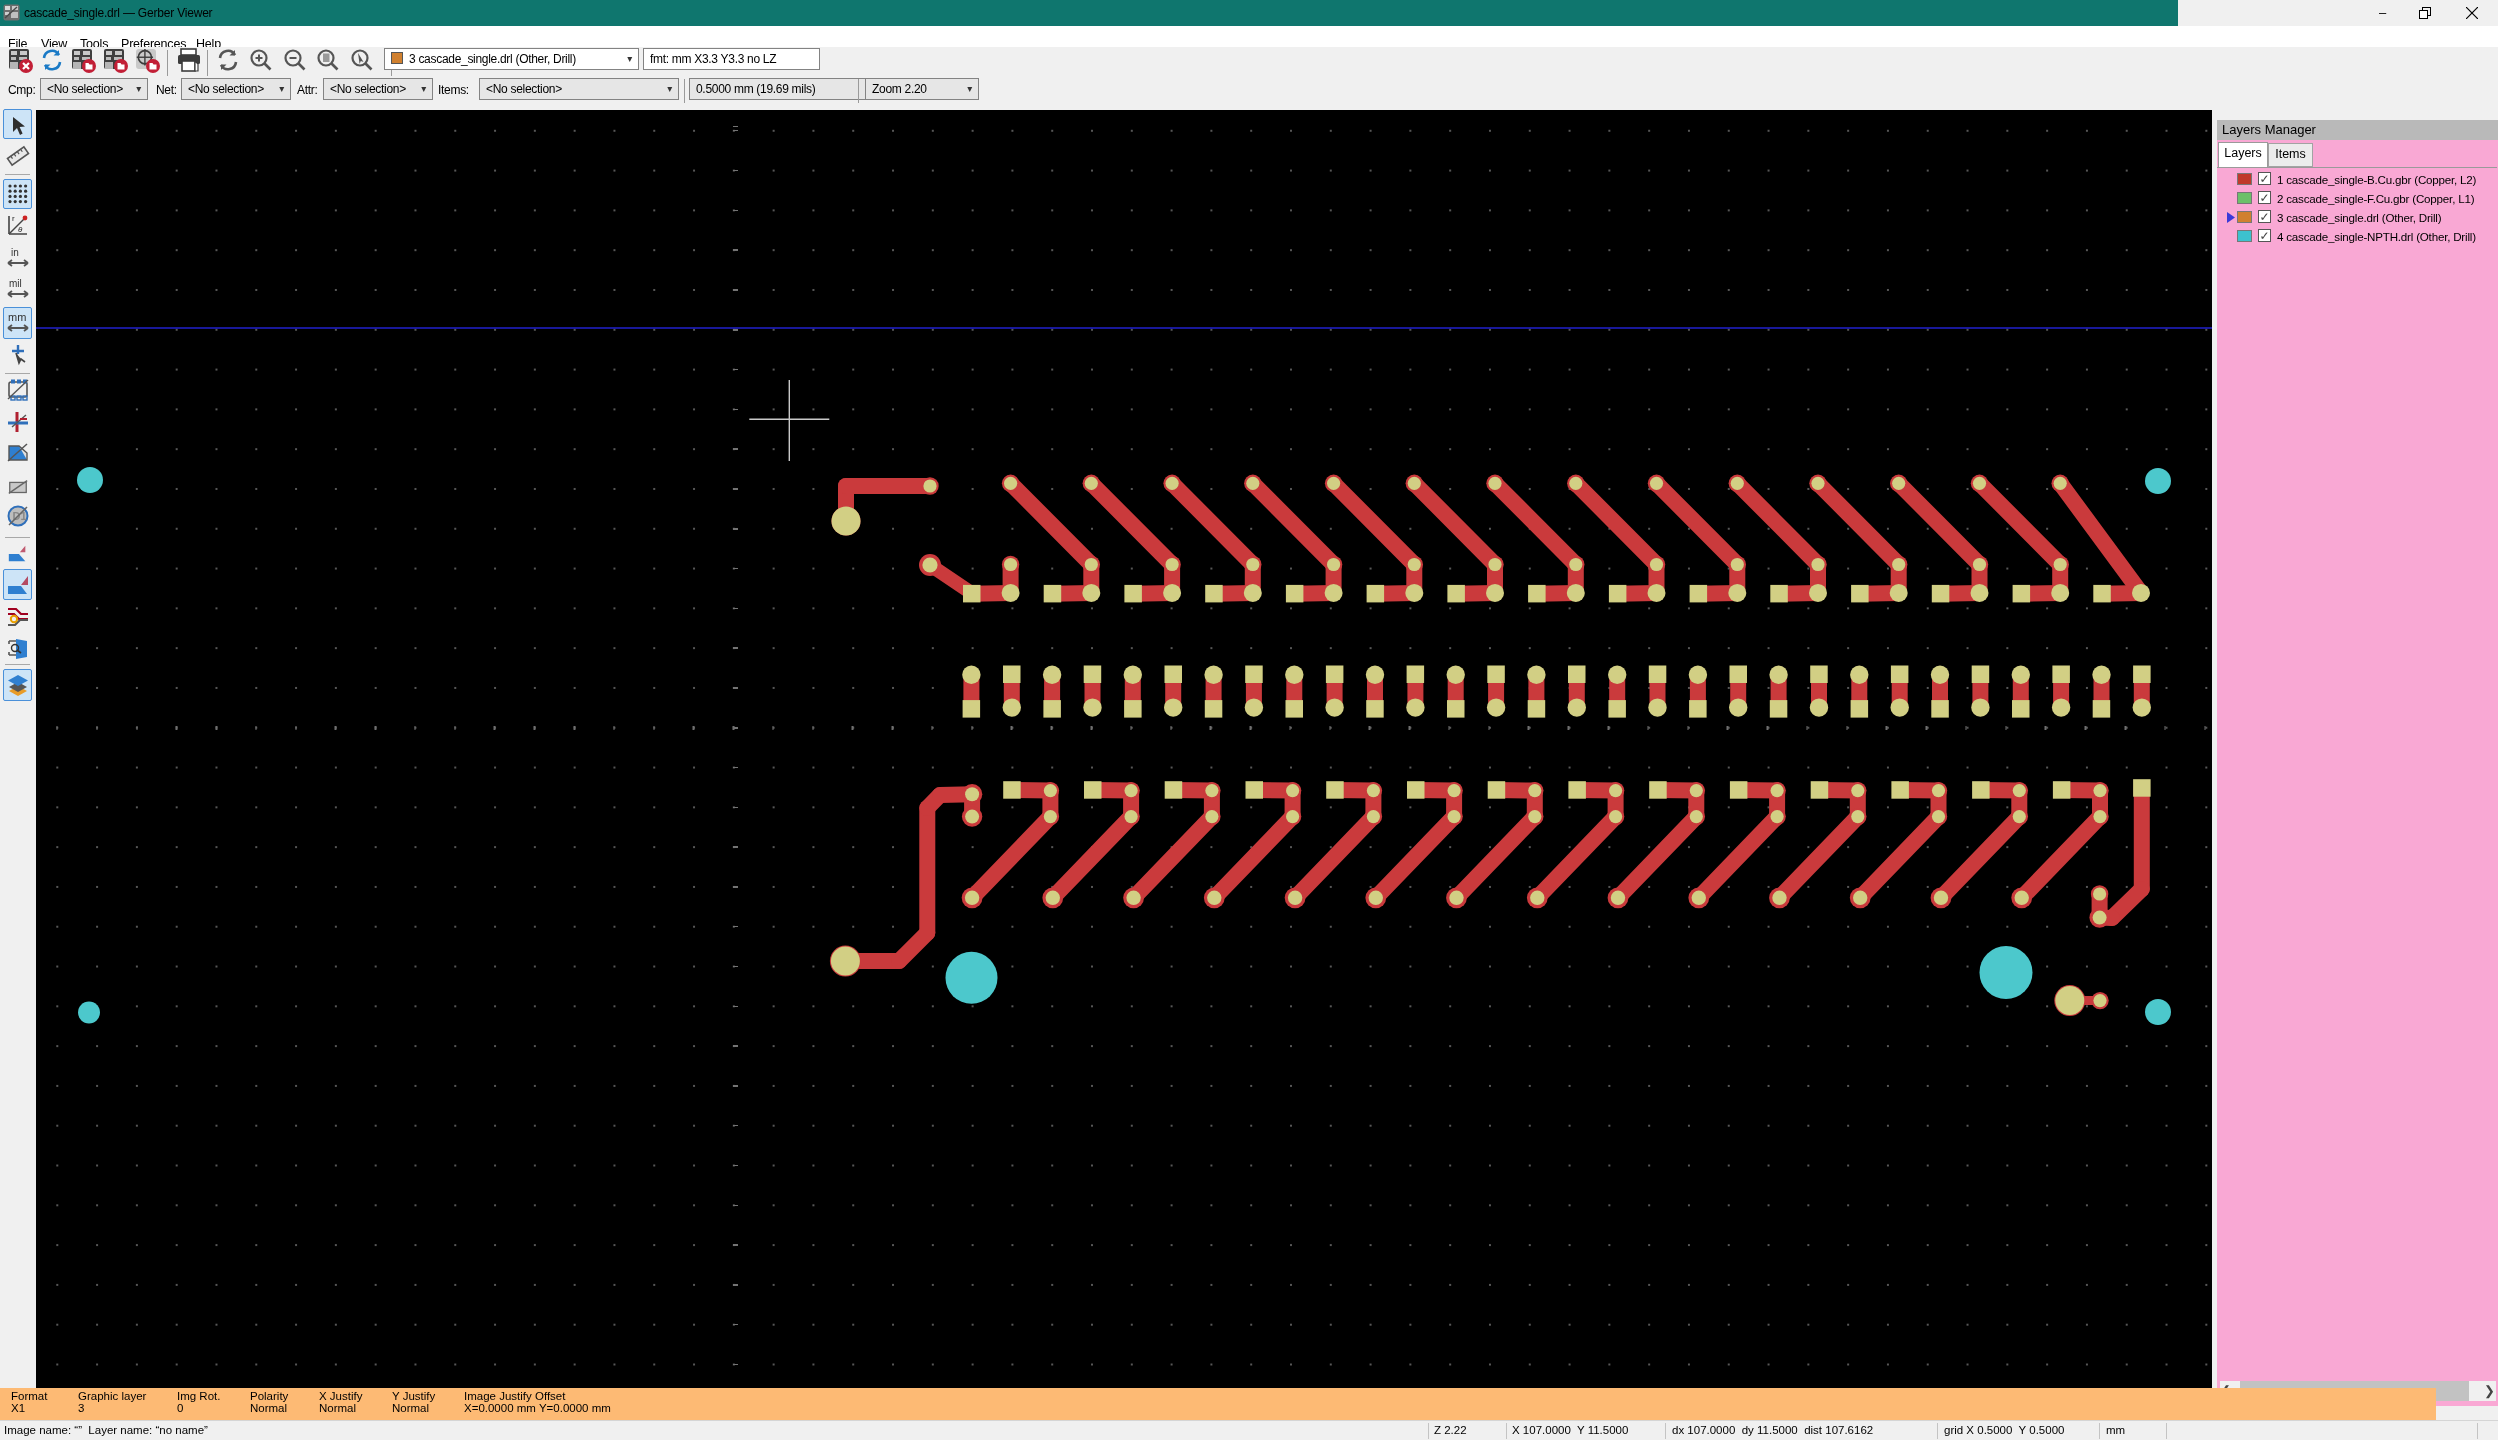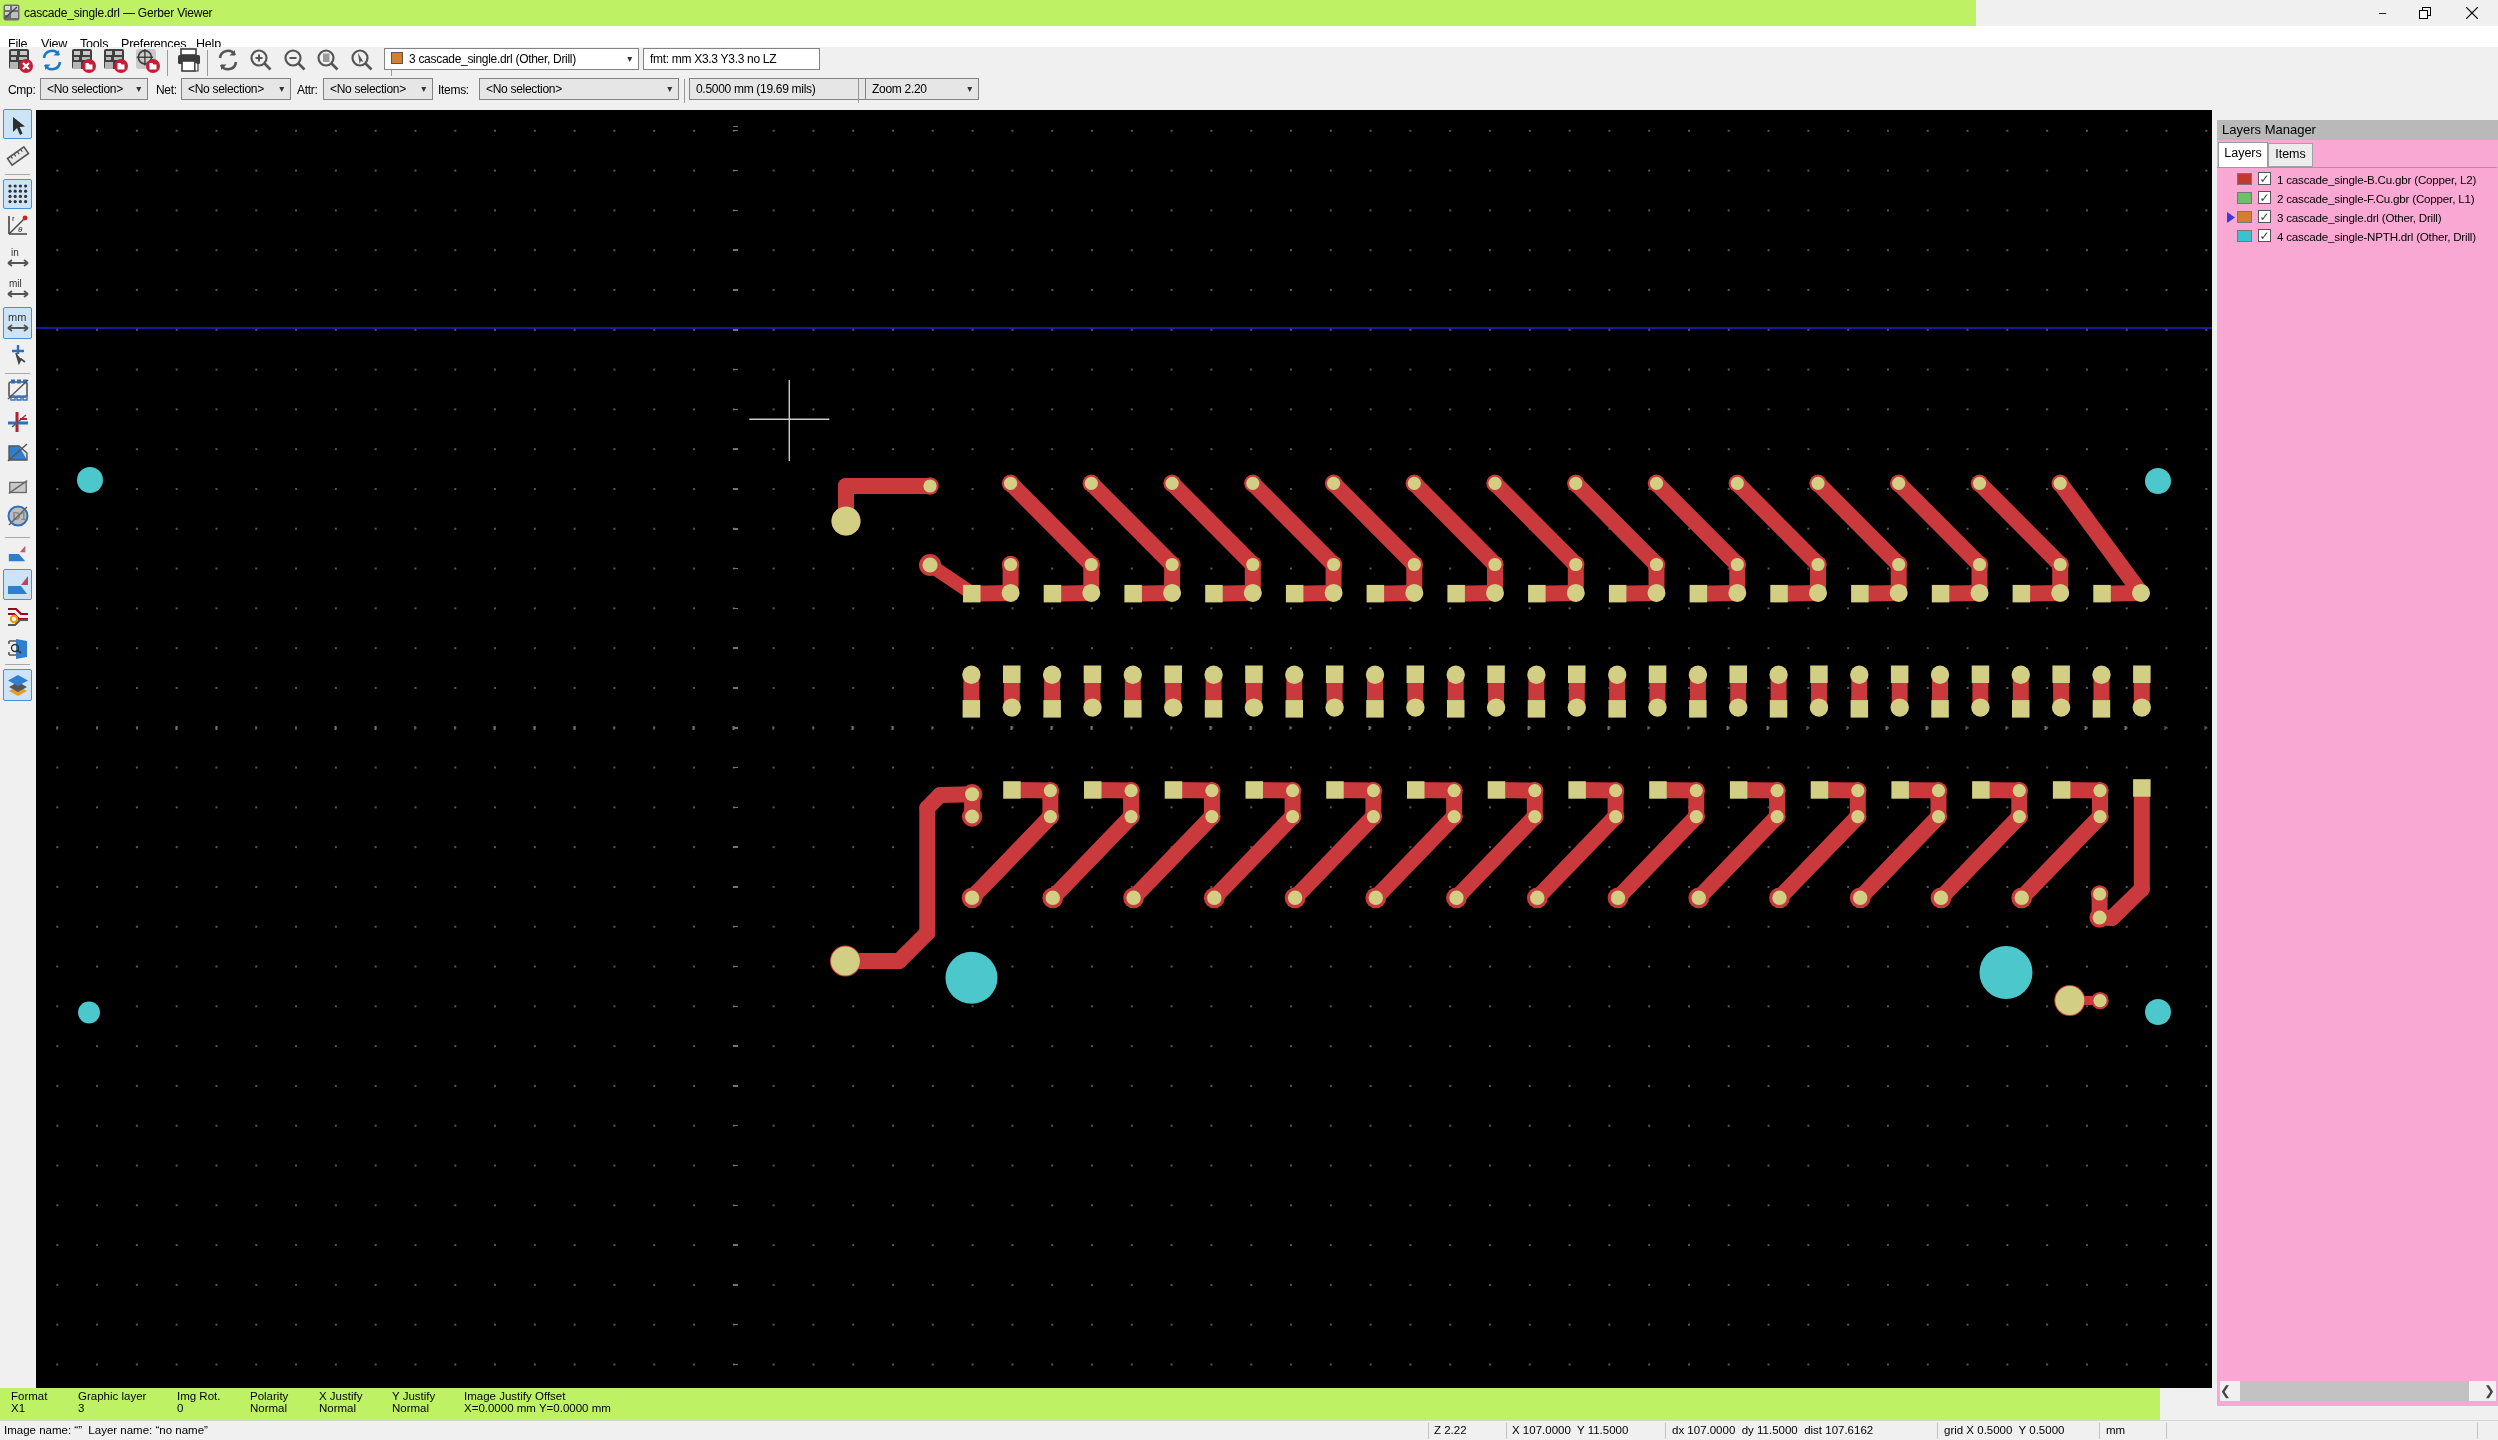--- a/index.html
+++ b/index.html
@@ -1,16 +1,16 @@
 <!DOCTYPE html>
 <html><head><meta charset="utf-8"><style>
 *{margin:0;padding:0;box-sizing:border-box}
 html,body{width:2498px;height:1440px;overflow:hidden;font-family:"Liberation Sans",sans-serif;background:#f0f0f0}
 .abs{position:absolute}
-#titlebar{left:0;top:0;width:1976px;height:26px;background:#bef264}
+#titlebar{left:0;top:0;width:2178px;height:26px;background:#0f766e}
 #title-text{left:24px;top:6px;font-size:12px;color:#000;letter-spacing:-0.2px}
 #menubar{left:0;top:26px;width:2498px;height:21px;background:#fff;font-size:12.5px;color:#000;letter-spacing:-0.2px}
 .menu{position:absolute;top:11px}
 #toolbars{left:0;top:47px;width:2498px;height:58px;background:#f0f0f0}
 .sepv{position:absolute;width:1px;background:#9a9a9a}
 .combo{position:absolute;height:22px;background:#e6e6e6;border:1px solid #838383;font-size:12px;color:#000;line-height:20px;padding-left:6px;white-space:nowrap;letter-spacing:-0.3px}
 .combo .chev{position:absolute;right:6px;top:0px;font-size:10px;color:#333}
 .lab{position:absolute;font-size:12px;color:#000;letter-spacing:-0.3px}
 #lefttb{left:0;top:105px;width:36px;height:1283px;background:#f0f0f0}
 .tbtn{position:absolute;left:3px;width:29px;border-radius:2px}
@@ -25,21 +25,21 @@
 #axisrow{left:36px;top:726px;width:2176px;height:4px;
  background-image:repeating-linear-gradient(to right,#6f6f6f 0 1.5px,transparent 1.5px 39.77px);
  background-position:20.5px 0;background-color:transparent}
 #rpanel{left:2217px;top:120px;width:332px;height:1286px;background:#f9a8d4}
 #lmtitle{left:0;top:0;width:281px;height:20px;background:#b9b9b9;font-size:13px;color:#000;padding:2px 0 0 5px}
 .tab{position:absolute;font-size:12.5px;padding-top:3px;text-align:center}
 .lrow{position:absolute;left:0;width:280px;height:19px}
 .sw{position:absolute;left:20px;top:3px;width:15px;height:12px;border:1px solid #777}
 .cb{position:absolute;left:41px;top:2px;width:13px;height:13px;border:1px solid #555;background:#fff;font-size:12px;line-height:13px;text-align:center;color:#444}
 .ltxt{position:absolute;left:60px;top:3px;font-size:11.6px;letter-spacing:-0.2px;color:#000;white-space:nowrap}
-#statpan{left:0;top:1388px;width:2160px;height:32px;background:#bef264;font-size:11.5px;color:#000}
+#statpan{left:0;top:1388px;width:2436px;height:32px;background:#fdba74;font-size:11.5px;color:#000}
 #statbar{left:0;top:1420px;width:2498px;height:20px;background:#f0f0f0;border-top:1px solid #d5d5d5;font-size:11.5px;color:#000}
 .scell{position:absolute;top:3px;white-space:nowrap}
 .ssep{position:absolute;top:2px;height:16px;width:1px;background:#c4c4c4}
 .wbtn{position:absolute;top:0;width:45px;height:26px;text-align:center;line-height:26px;font-size:13px;color:#000}
 </style></head><body>
 
 <div class="abs" id="titlebar">
  <svg class="abs" style="left:3px;top:4px" width="17" height="17" viewBox="0 0 17 17">
   <rect x="0.5" y="0.5" width="16" height="16" rx="2" fill="#6e6e6e"></rect>
   <rect x="2" y="2" width="5" height="4" fill="#d9d9d9"></rect>

